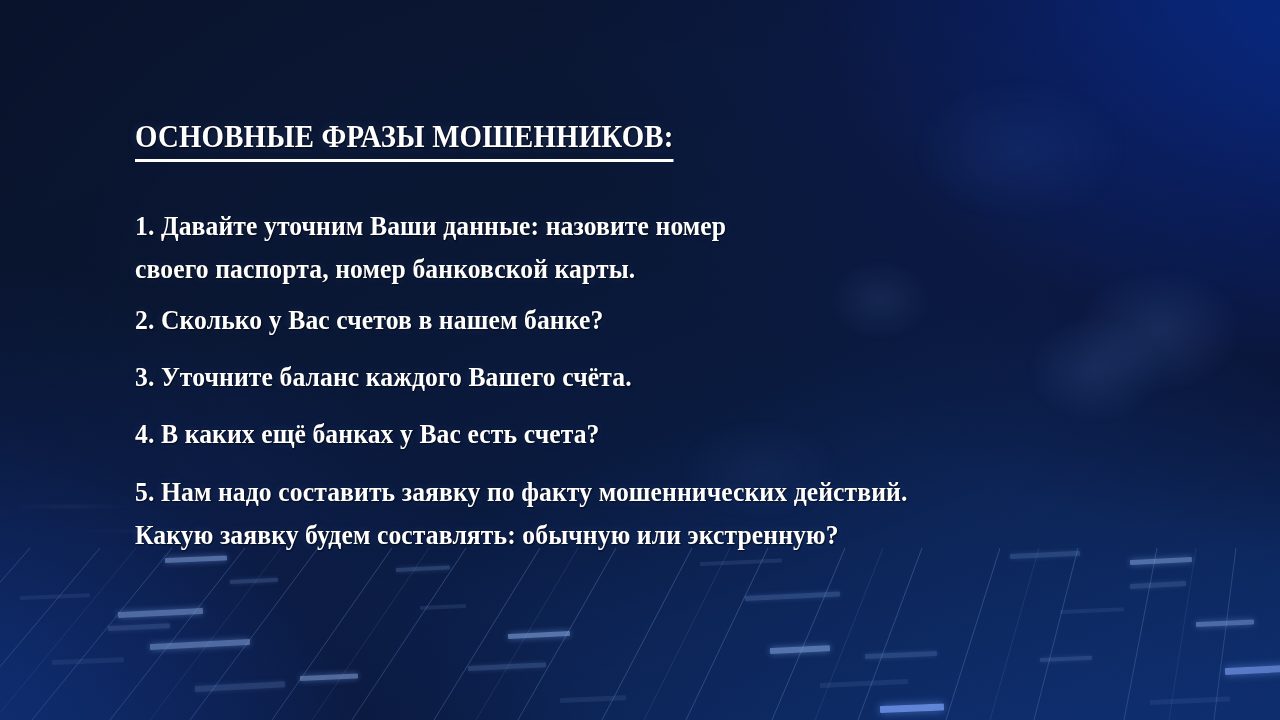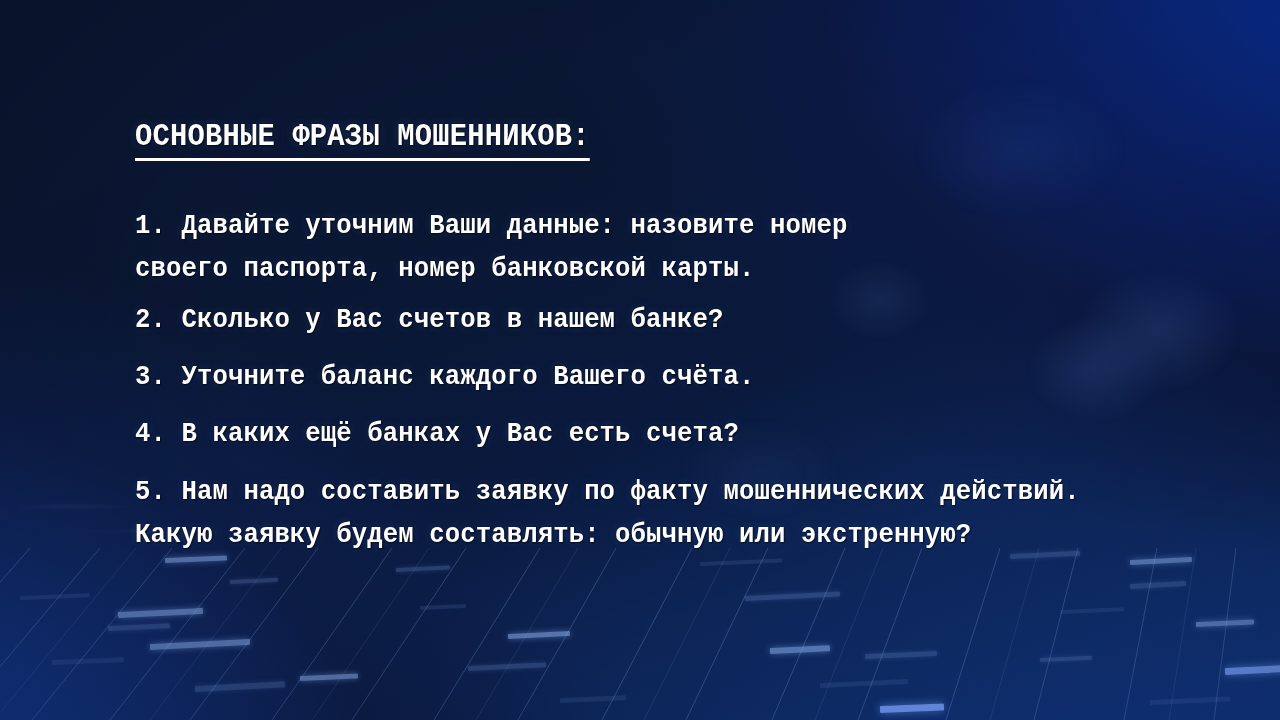--- a/index.html
+++ b/index.html
@@ -6,21 +6,21 @@
     margin: 0;
     padding: 0;
     background: #000;
   }
 
   #stage {
     position: relative;
     width: 1280px;
     height: 720px;
     overflow: hidden;
-    font-family: Liberation Mono, monospace;
+    font-family: Liberation Serif, serif;
     background: #ef4444;
   }
 
   
 
   .bg-layer {
     position: absolute;
     inset: 0;
     pointer-events: none;
   }

